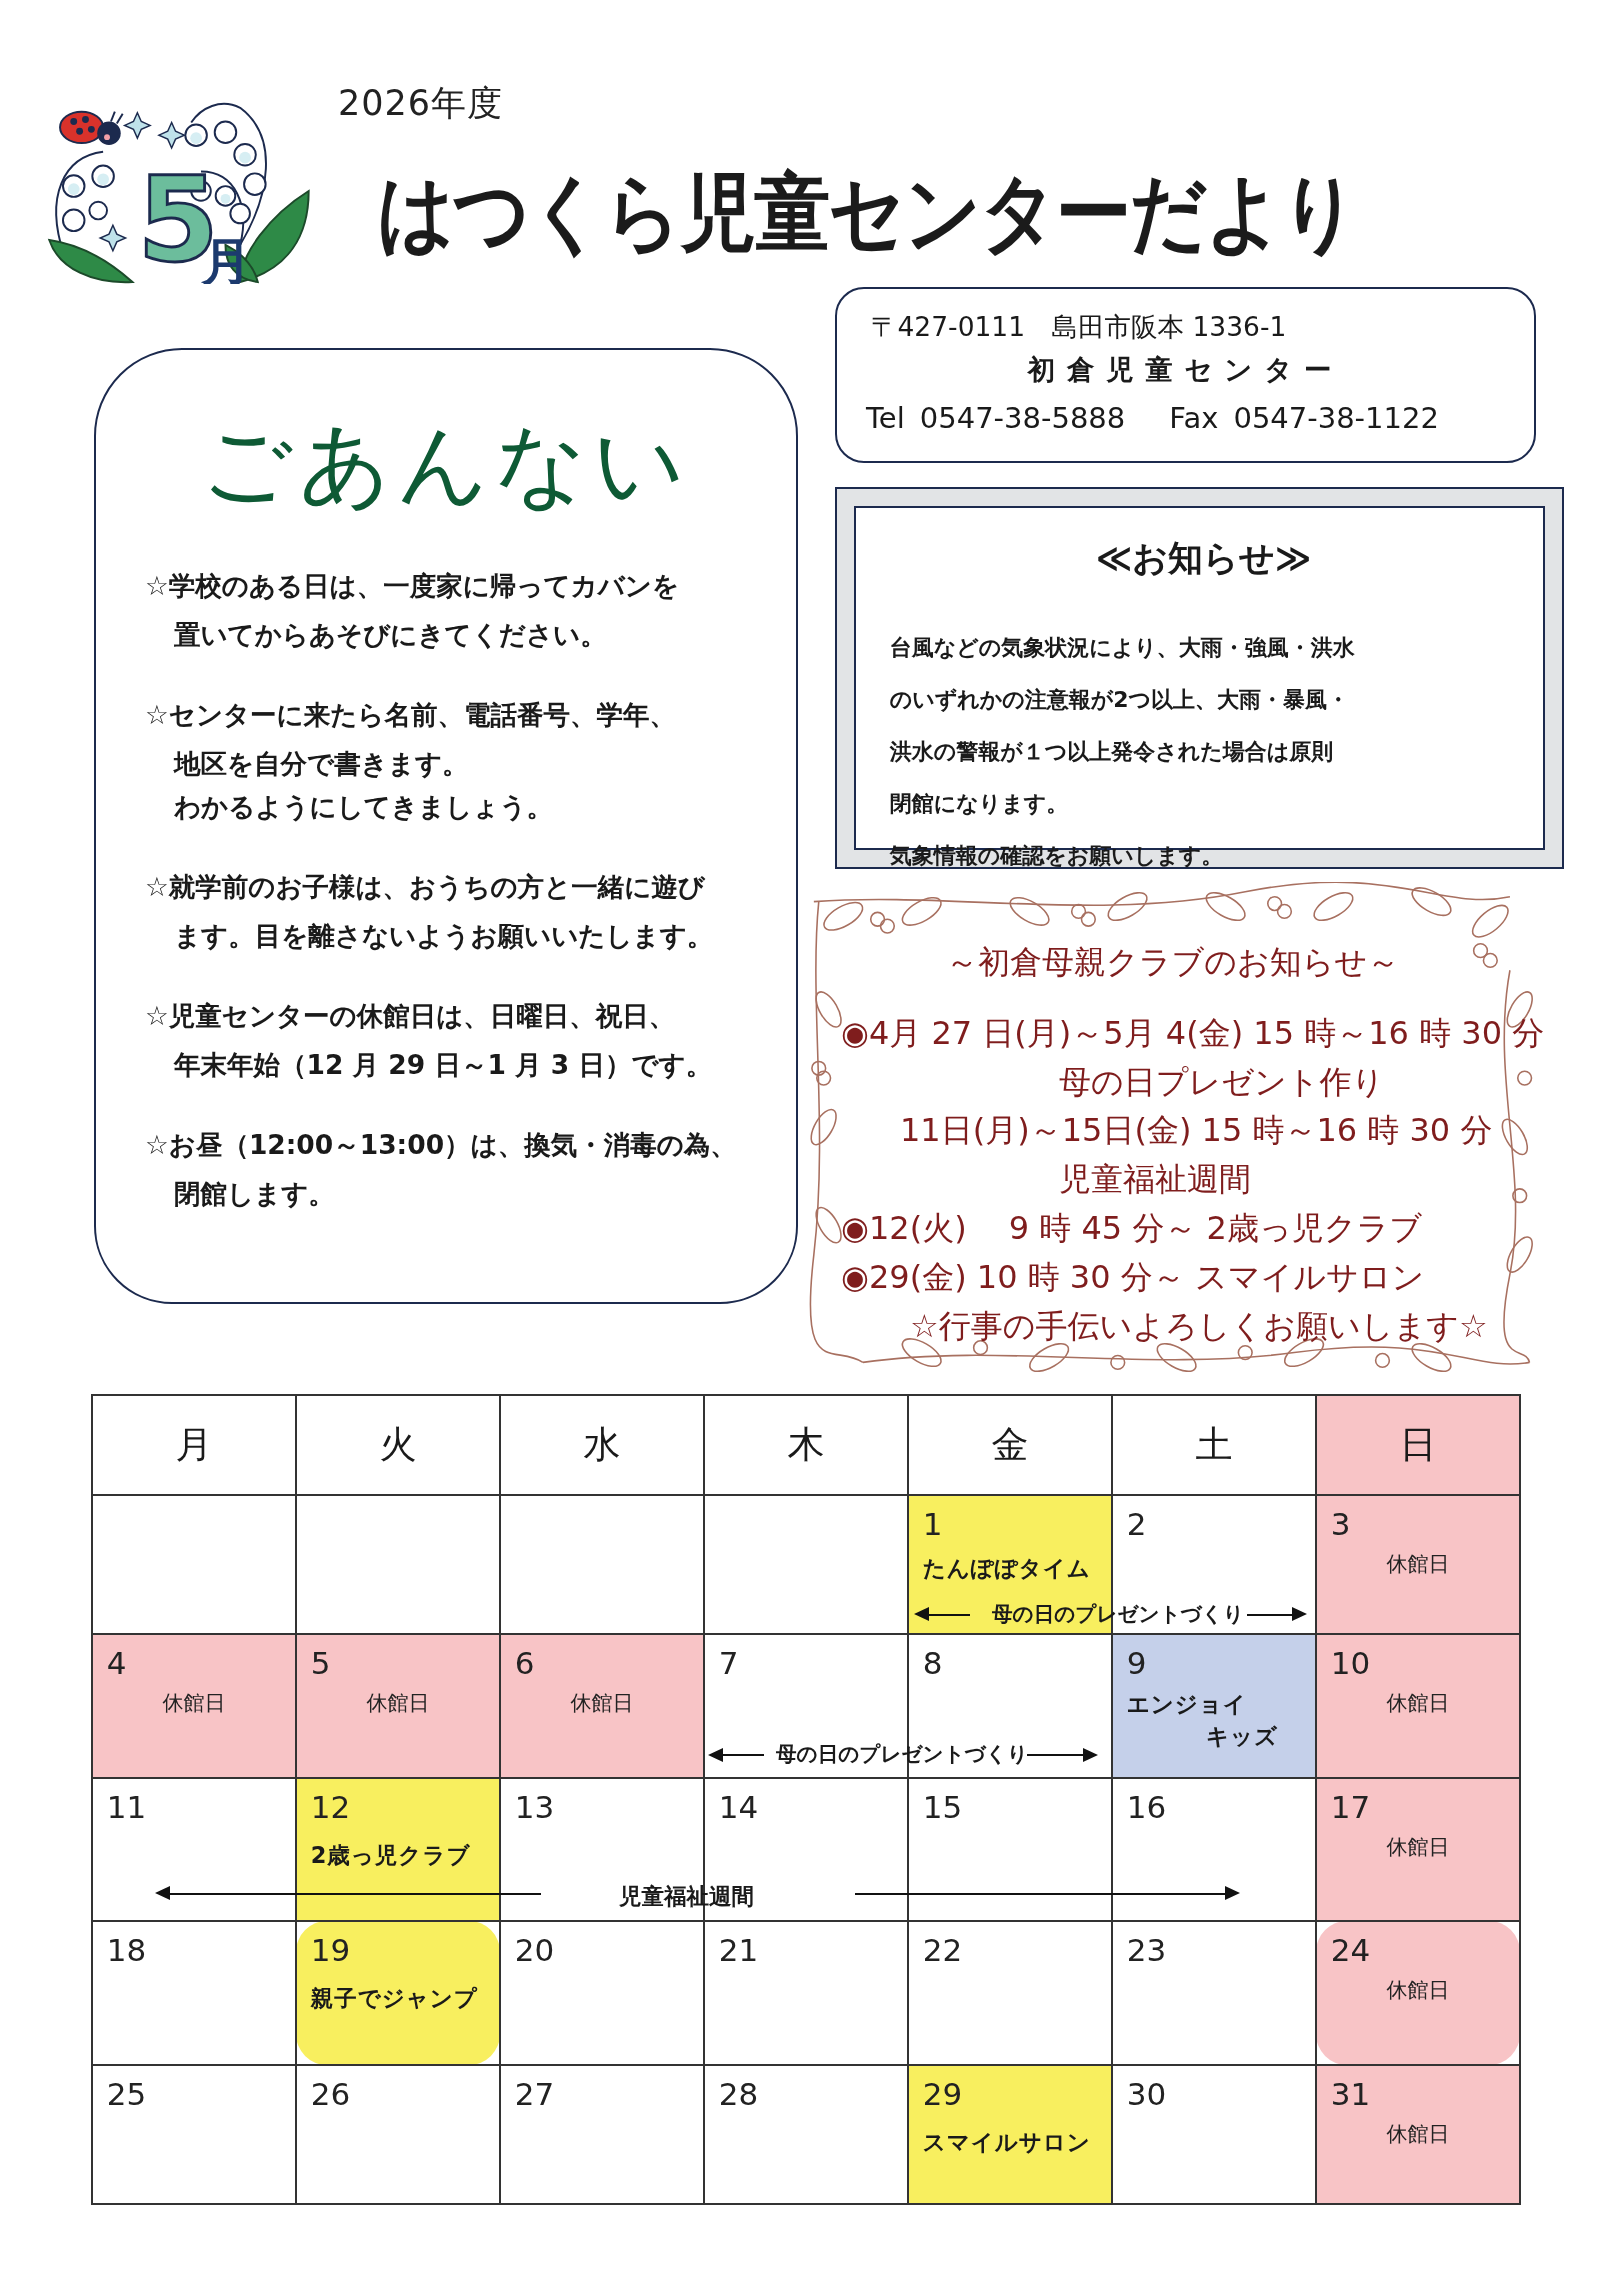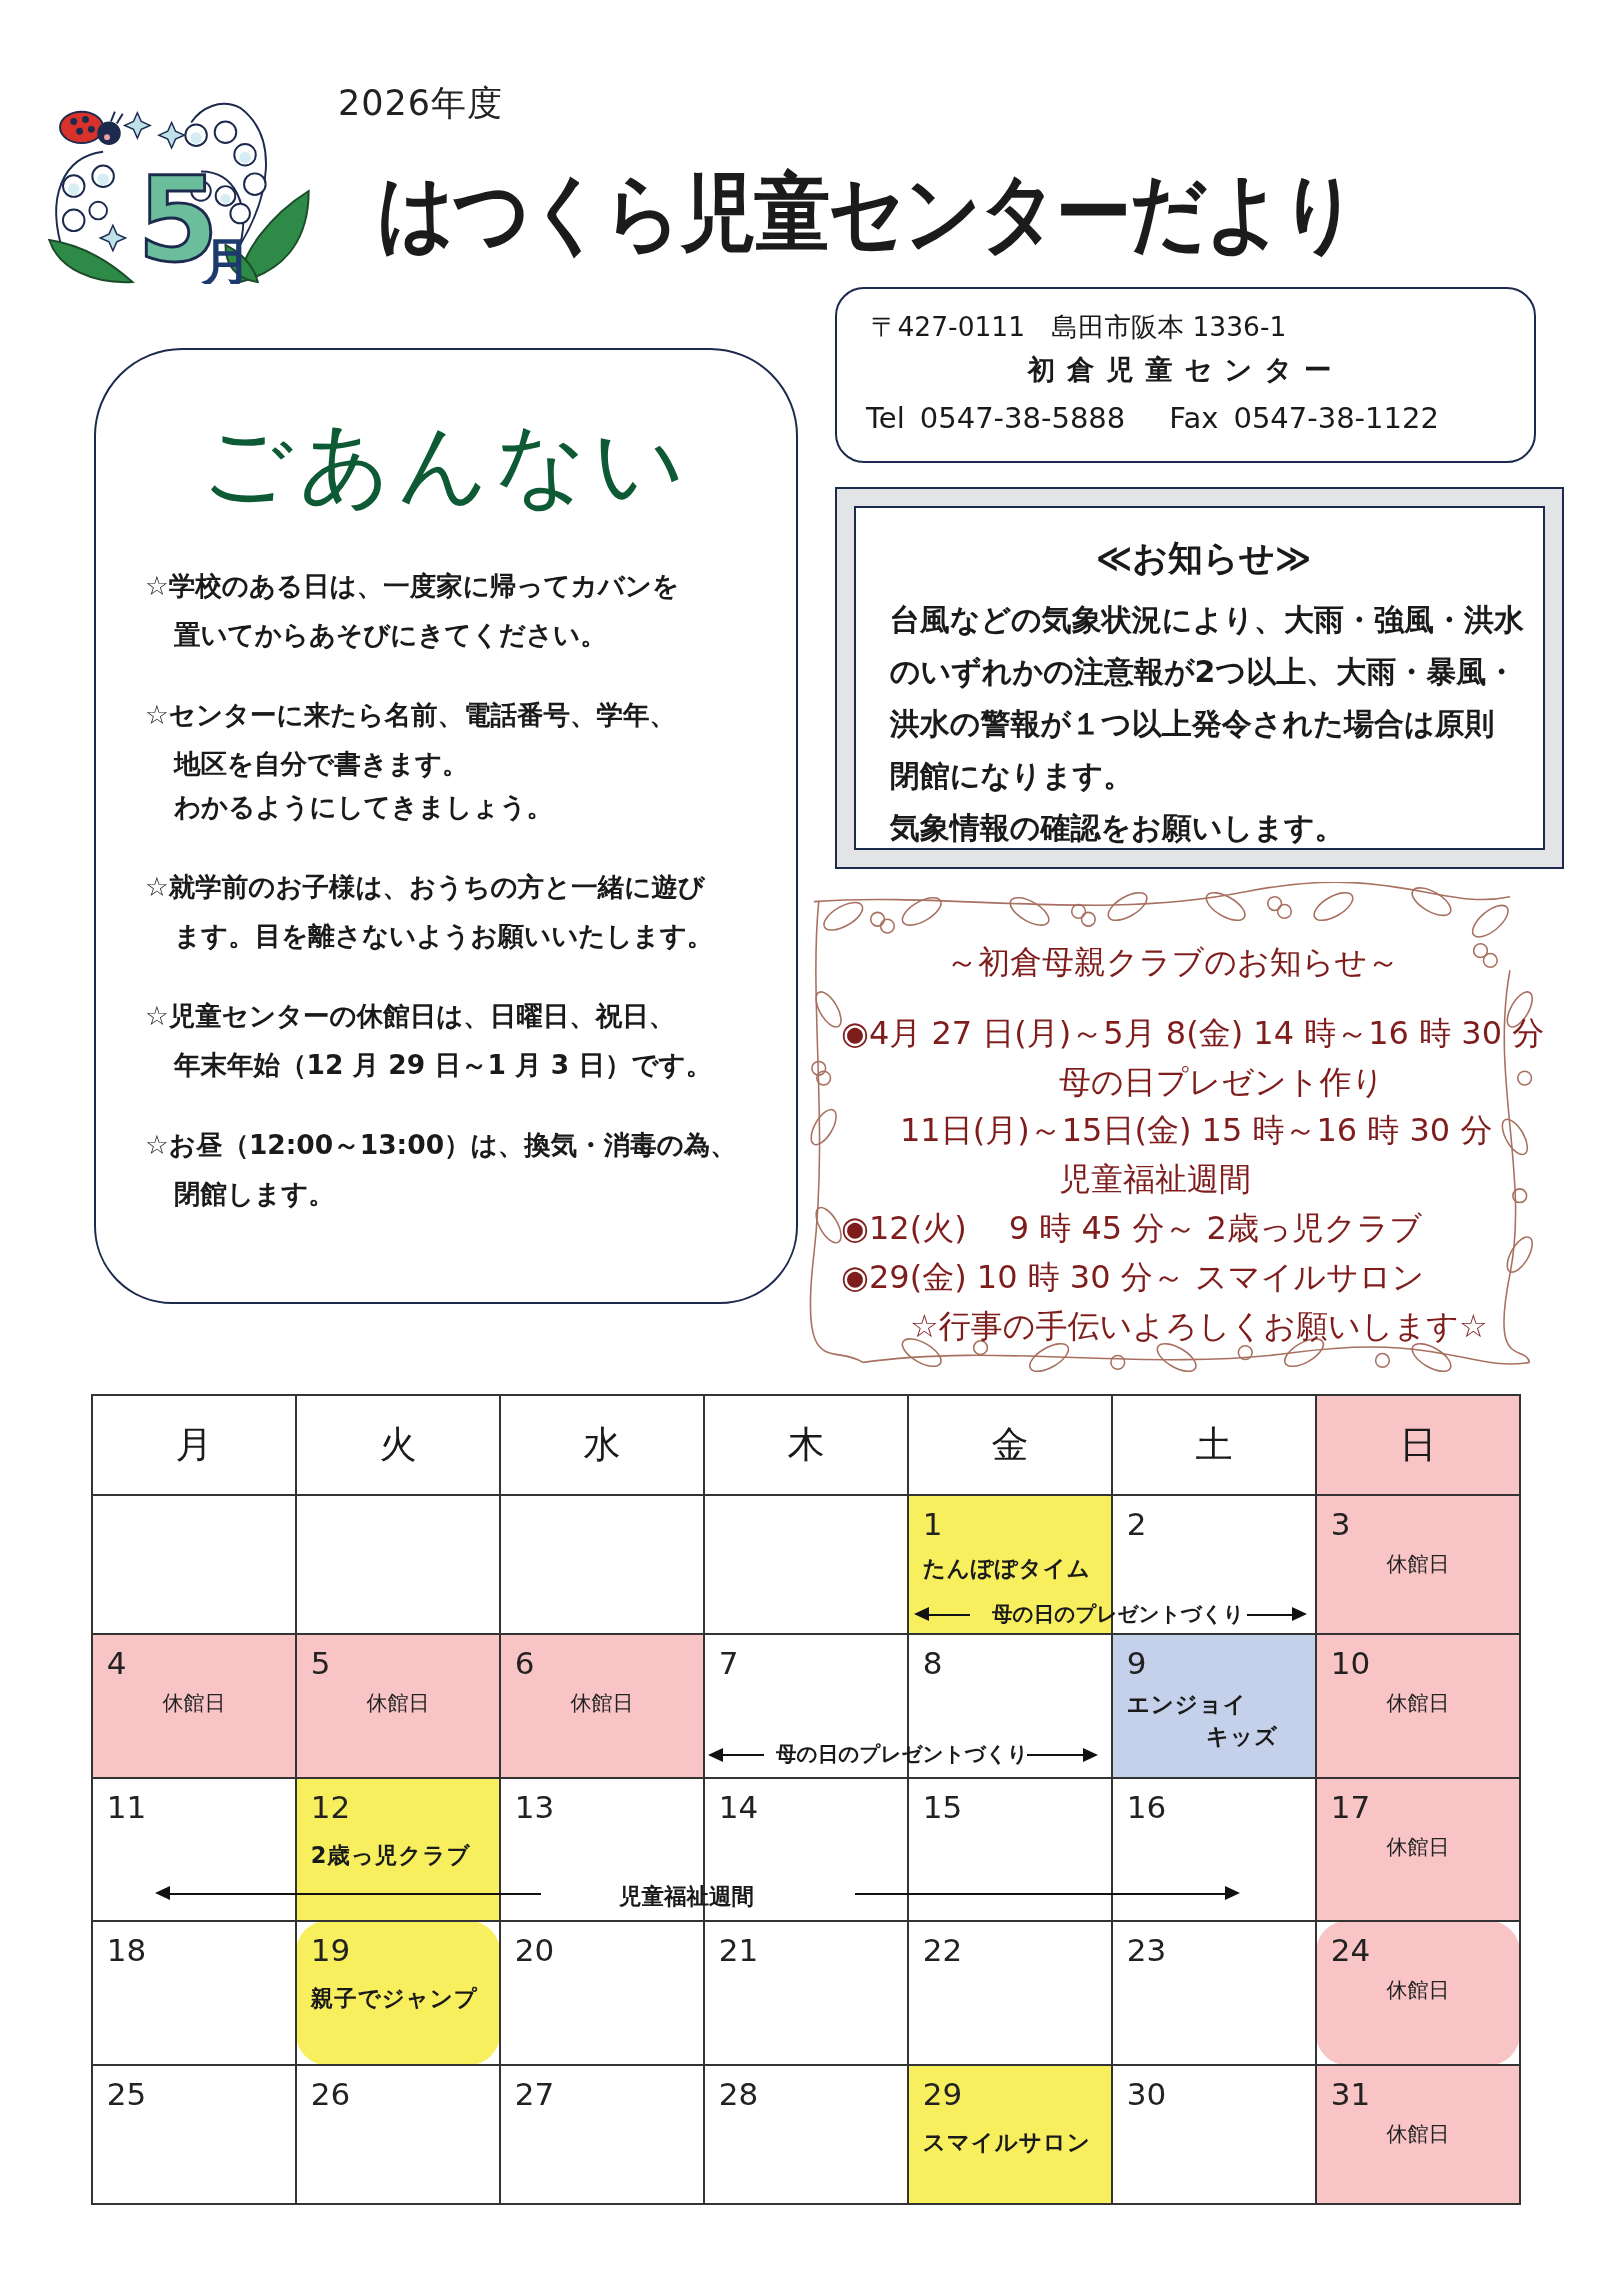--- a/index.html
+++ b/index.html
@@ -24,21 +24,21 @@
   .guide-title { position:absolute; left:0; right:0; top:54px; text-align:center; font-size:90px; color:#0e5a35; letter-spacing:5.9px; font-family:"DejaVu Serif", serif; }
   .guide-items { position:absolute; left:49px; top:211px; right:19.6px; }
   .gitem { font-size:26.5px; font-weight:bold; line-height:49px; margin-bottom:31px; }
   .gitem .line { display:block; white-space:nowrap; }
   .gitem .indent { padding-left:29px; }
 
   
   .notice-outer { left:835px; top:487px; width:729px; height:382px; background:#e2e4e6; border:2.9px solid #1c2a4e; box-sizing:border-box; }
   .notice-inner { position:absolute; left:16.7px; top:16.7px; right:16.7px; bottom:16.7px; background:#fff; border:2.9px solid #1c2a4e; box-sizing:border-box; }
   .notice-title { position:absolute; left:0; right:0; top:27.4px; text-align:center; font-size:35px; font-weight:bold;padding-left:8px; }
-  .notice-body { position:absolute; left:34px; top:86px; right:19.6px; font-size:30px; font-weight:bold; line-height:52px; }
+  .notice-body { position:absolute; left:34px; top:114px; right:19.6px; font-size:22px; font-weight:bold; line-height:52px; }
   .notice-body .line { display:block; white-space:nowrap; }
 
   
   .club { left:804px; top:882px; width:755px; height:500px; }
   .club svg { position:absolute; left:0; top:0; }
   .club-text { position:absolute; left:0; top:0; width:100%; height:100%; font-size:32px; color:#7f1d1d; }
   .club-text div { position:absolute; white-space:nowrap; }
 
   
   .cal { left:91px; top:1394px; border-collapse:collapse; table-layout:fixed; }
@@ -209,21 +209,21 @@
           <circle cx="730" cy="320" r="7"></circle>
         <circle cx="180" cy="475" r="7"></circle>
           <circle cx="320" cy="490" r="7"></circle>
         <circle cx="450" cy="480" r="7"></circle>
           <circle cx="590" cy="488" r="7"></circle>
       </g>
     </g>
   </svg>
   <div class="club-text">
     <div style="left:142px; top:59px;">～初倉母親クラブのお知らせ～</div>
-    <div style="left:37px; top:130px;">◉4月 27 日(月)～5月 8(金)  14 時～16 時 30 分</div>
+    <div style="left:37px; top:130px;">◉4月 27 日(月)～5月 4(金)  15 時～16 時 30 分</div>
     <div style="left:255px; top:179px;">母の日プレゼント作り</div>
     <div style="left:96px; top:227px;">11日(月)～15日(金)  15 時～16 時 30 分</div>
     <div style="left:255px; top:276px;">児童福祉週間</div>
     <div style="left:37px; top:325px;">◉12(火)　 9 時 45 分～  2歳っ児クラブ</div>
     <div style="left:37px; top:374px;">◉29(金)  10 時 30 分～  スマイルサロン</div>
     <div style="left:106px; top:423px;">☆行事の手伝いよろしくお願いします☆</div>
   </div>
 </div>
 
 <table class="abs cal">

